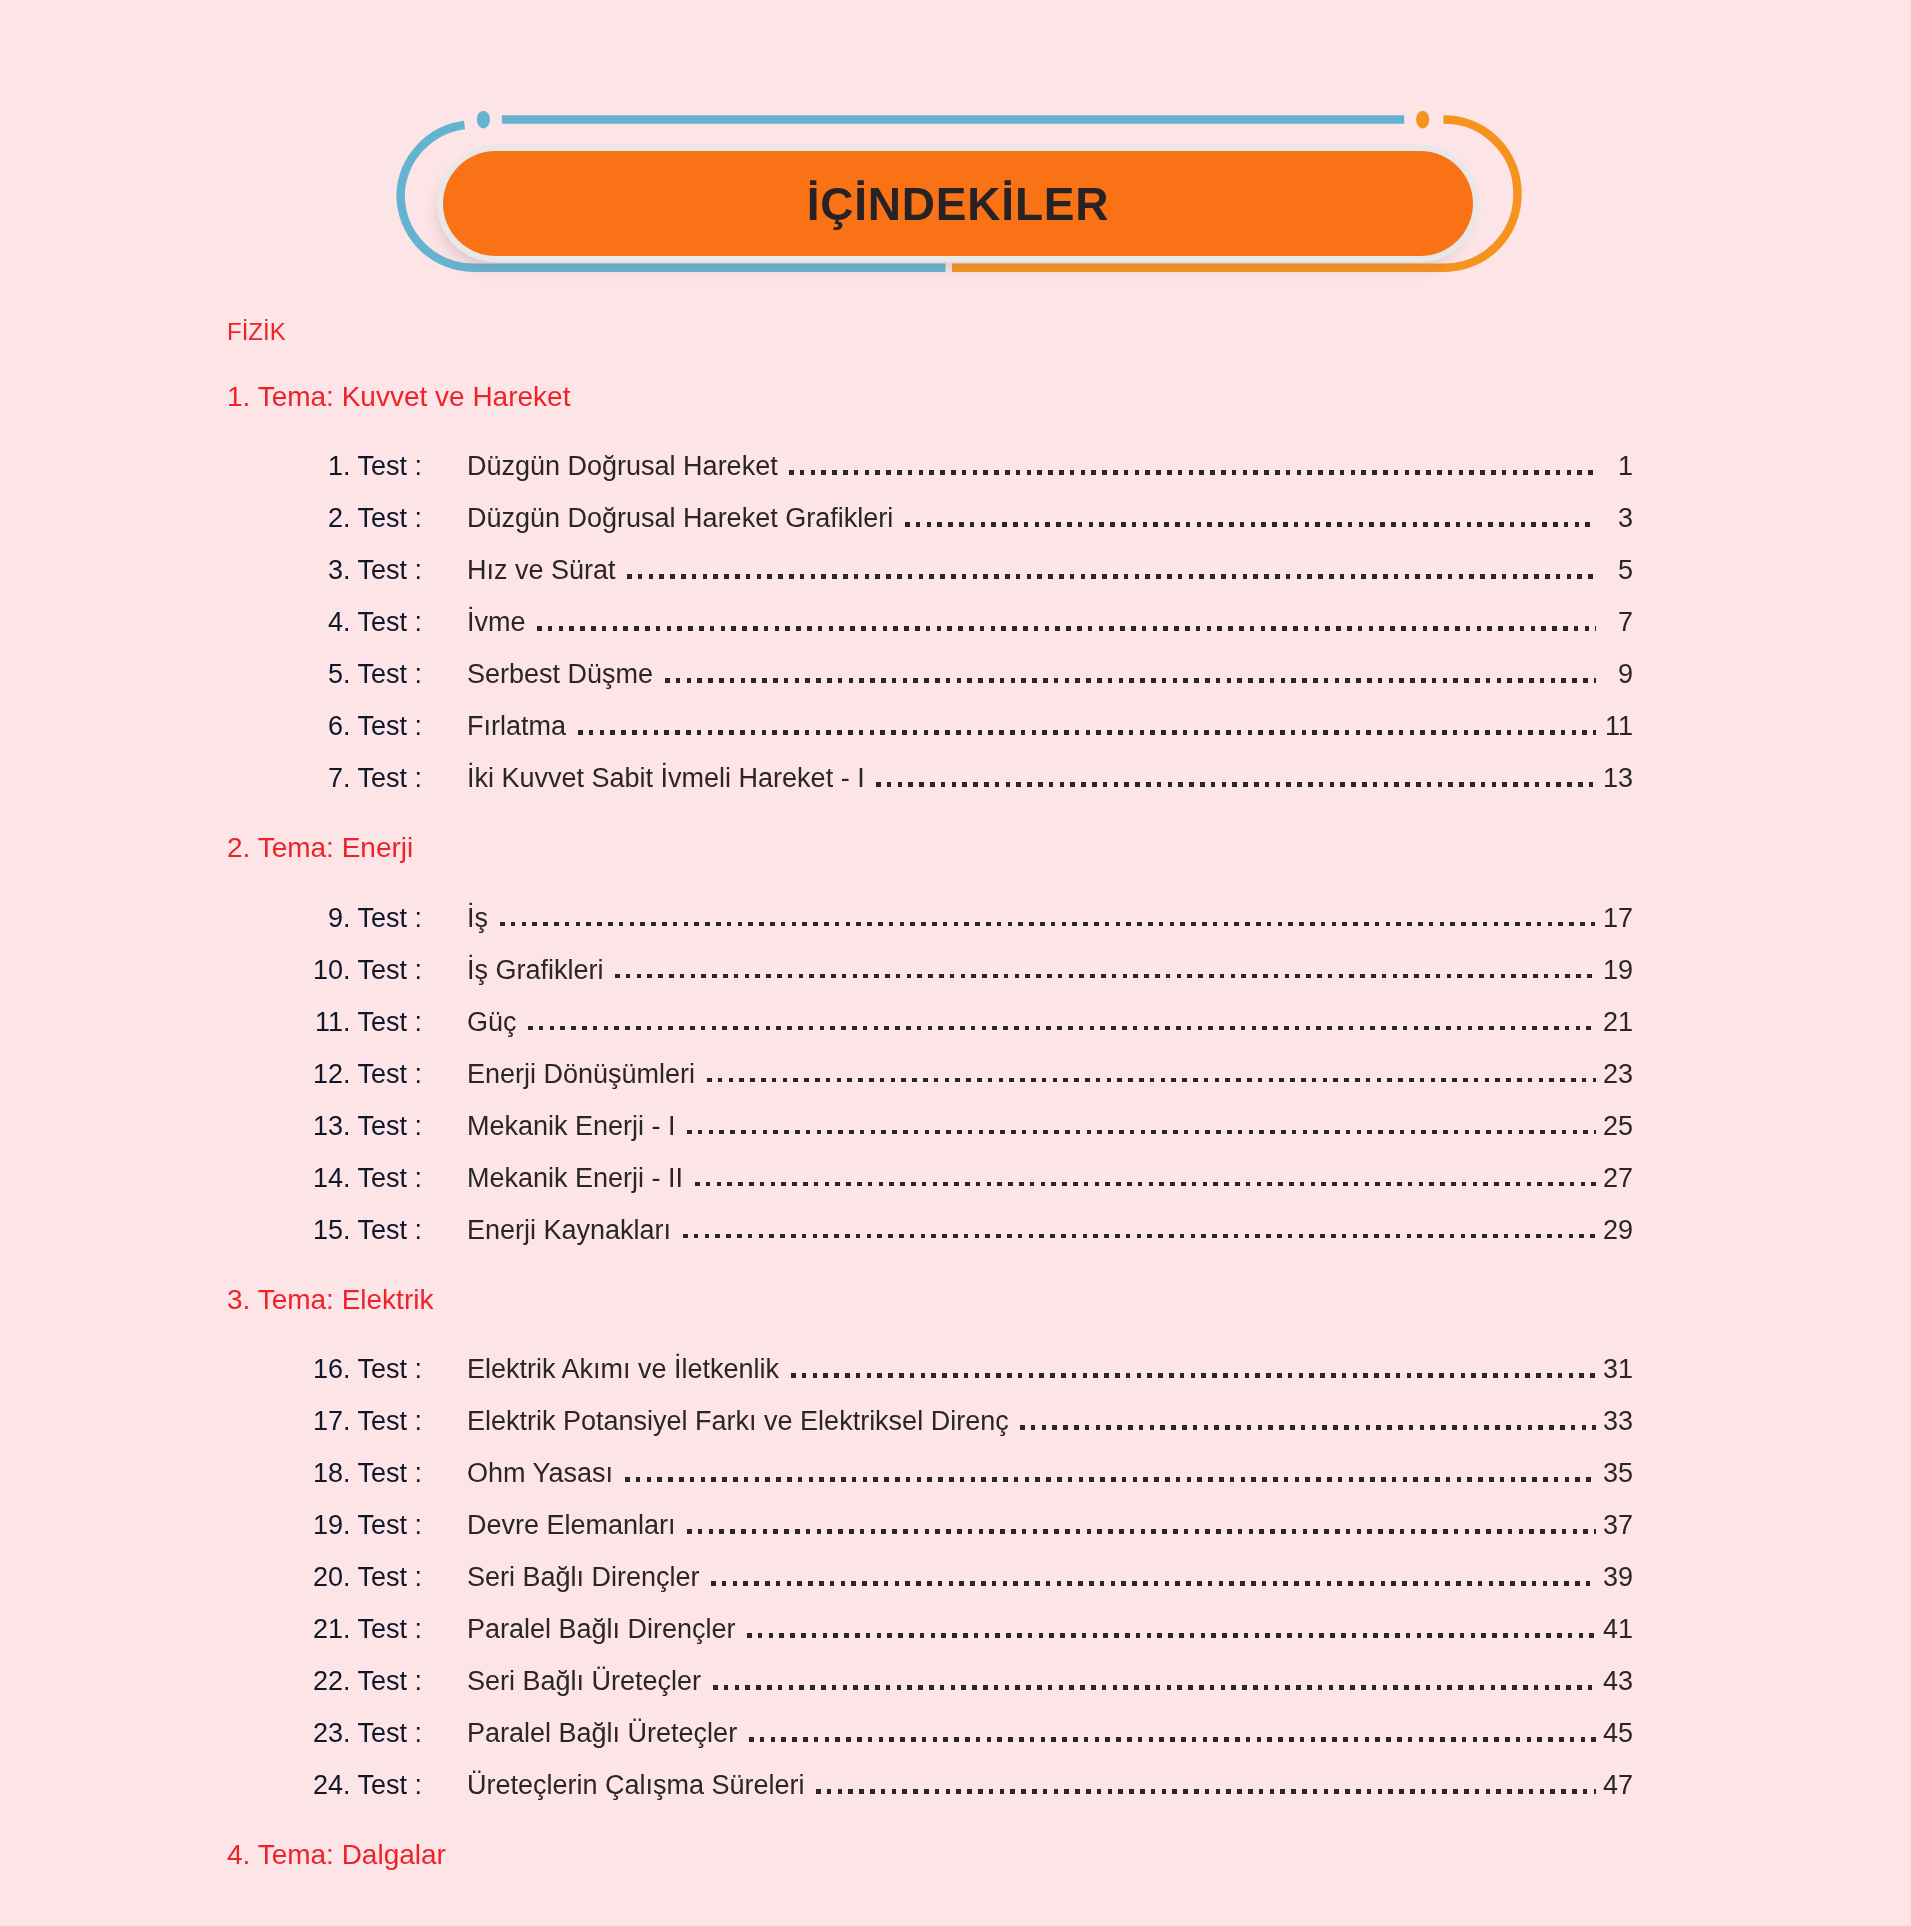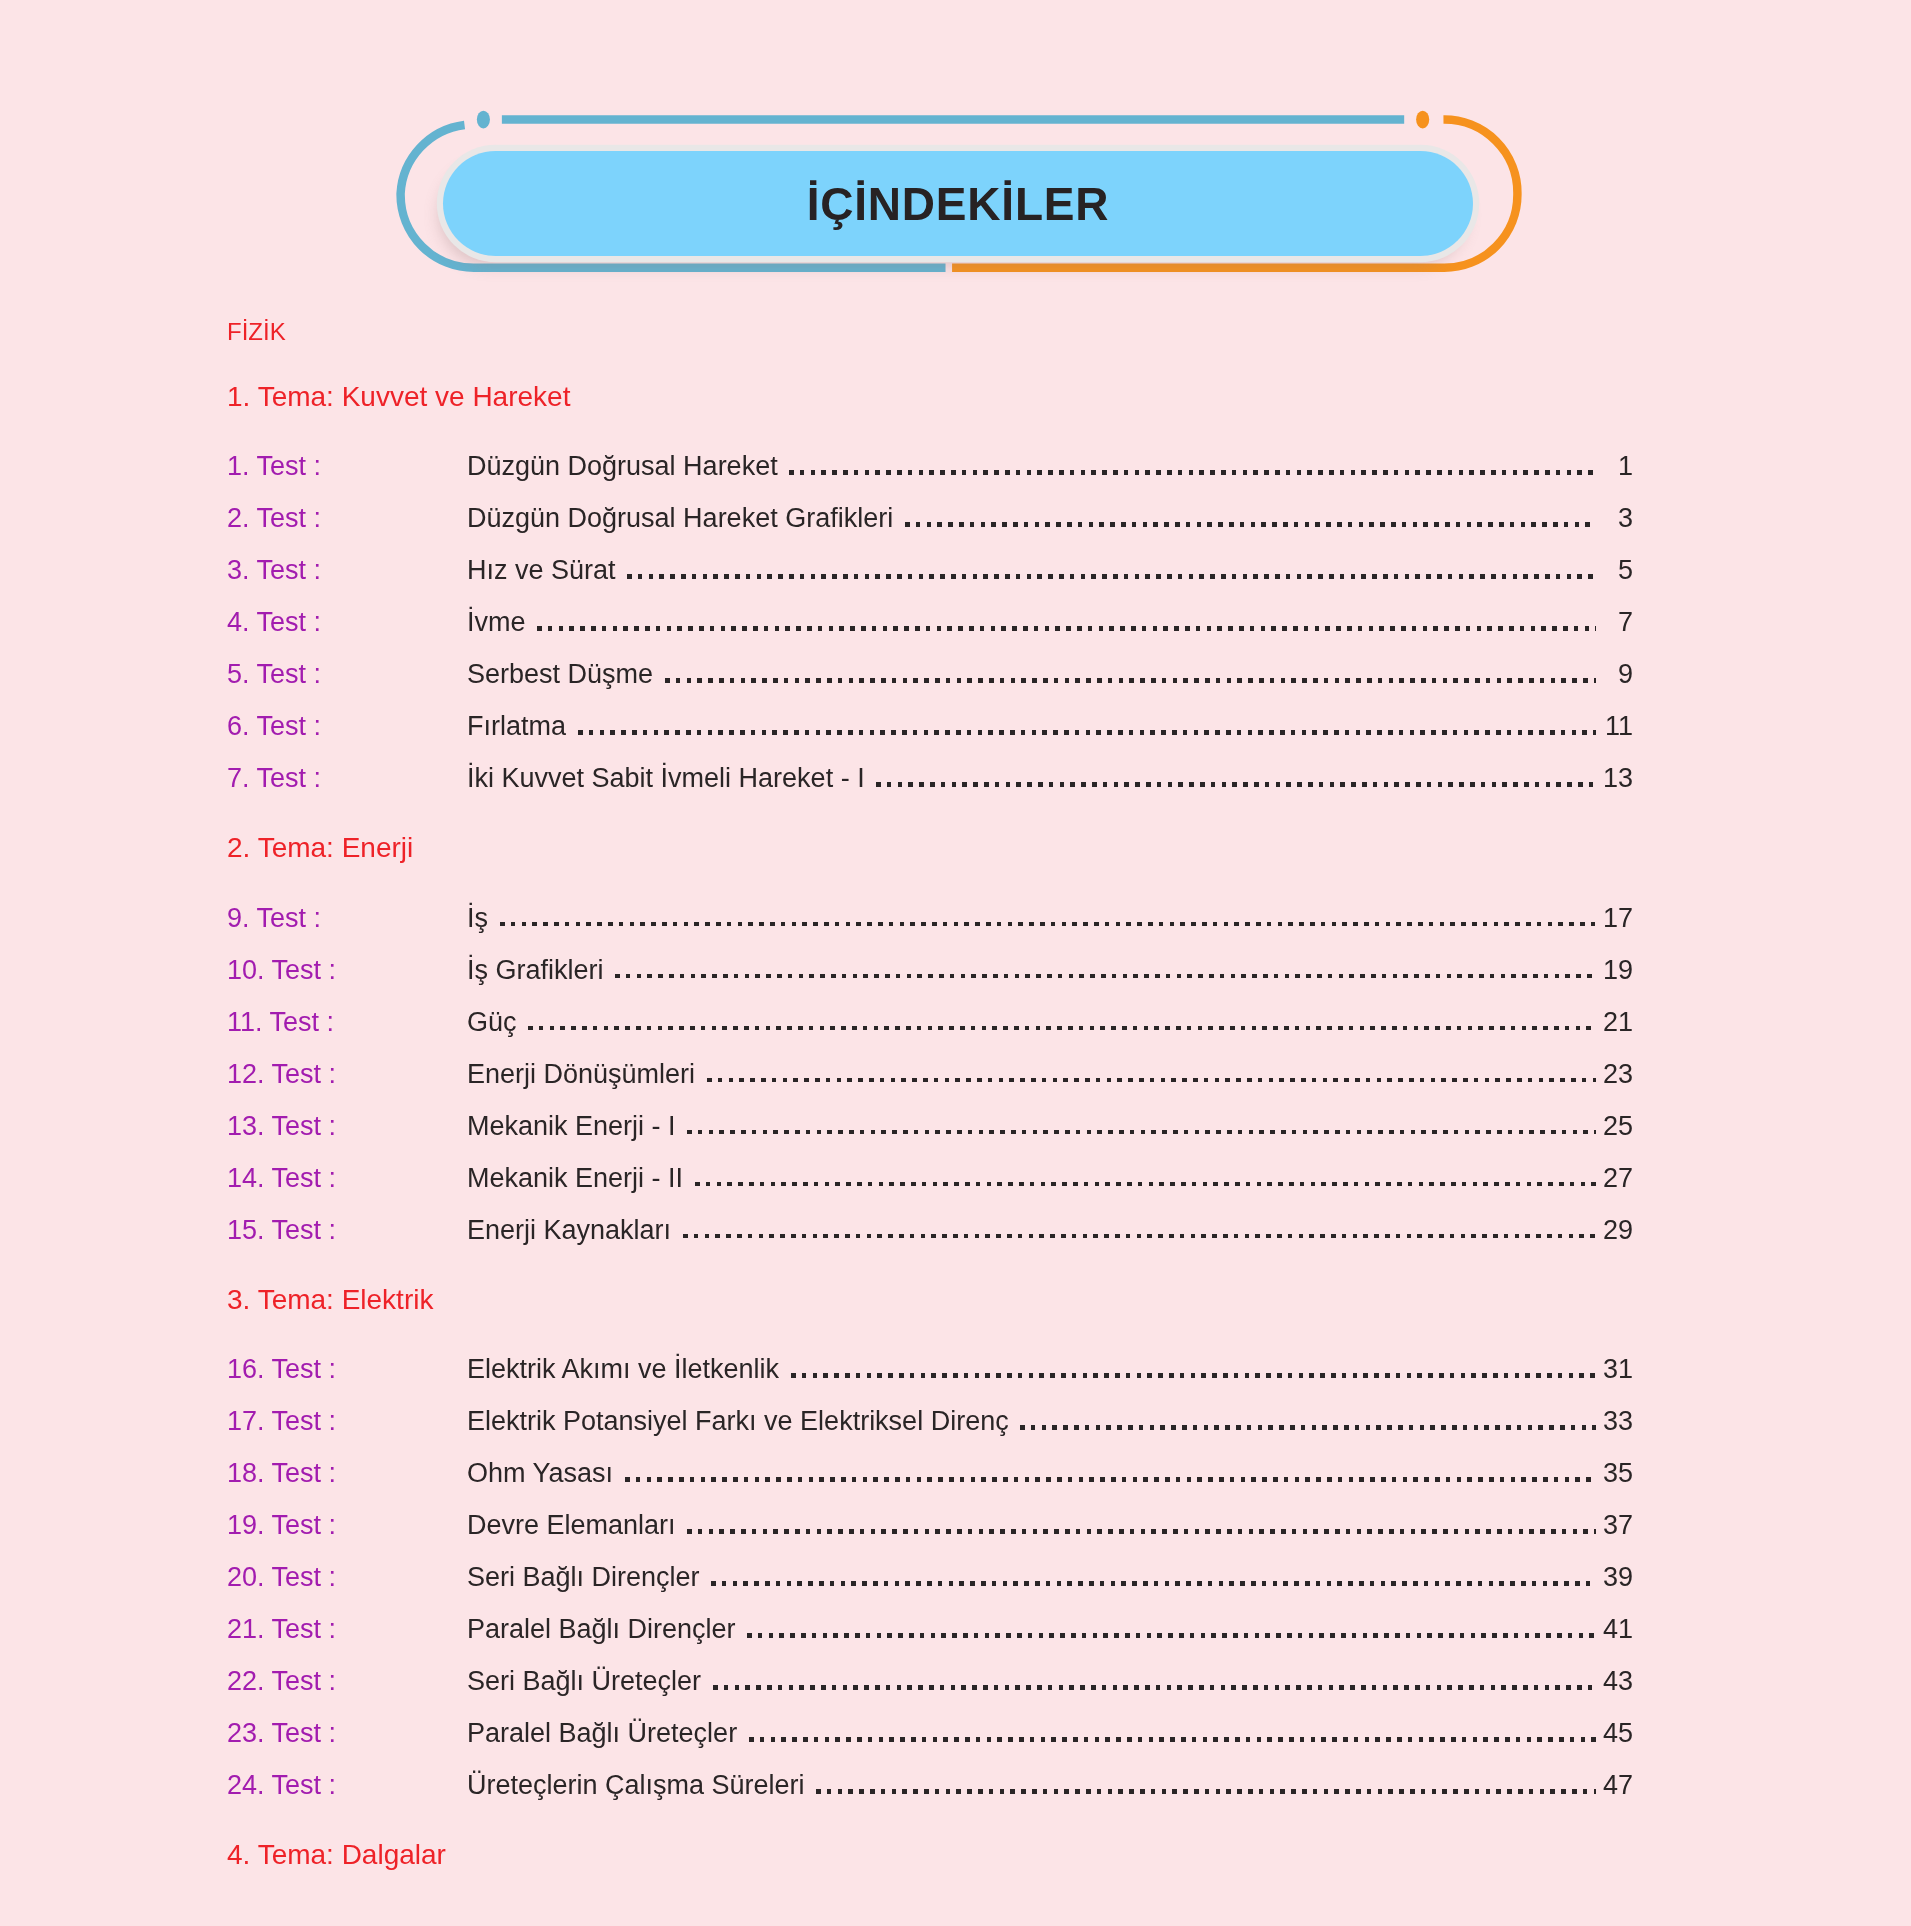--- a/index.html
+++ b/index.html
@@ -9,21 +9,21 @@
     font-family: "Liberation Sans", sans-serif;
     overflow: hidden;
   }
 
   
   .header { position: relative; width: 100%; height: 285px; }
   .deco-svg { position: absolute; left: 385px; top: 108px; width: 1148px; height: 181px; }
   .title-pill {
     position: absolute; left: 443px; top: 151px;
     width: 1030px; height: 105px;
-    background: #7dd3fc;
+    background: #f97316;
     border-radius: 54px;
     box-shadow: 0 0 0 6.2px #e9e7e7, -5.4px 11.6px 14.6px -1.5px rgba(150,115,115,0.30);
     display: flex; align-items: center; justify-content: center;
   }
   .title-pill h1 {
     font-size: 46px; font-weight: bold; color: #272223;
     letter-spacing: 0.8px;
   }
 
   
@@ -39,22 +39,22 @@
     line-height: 1;
   }
   .tema-section:first-of-type .tema-title { margin-top: 37px; }
 
   .row {
     display: flex; align-items: flex-end;
     height: 52px;
   }
   .row span { line-height: 1; font-size: 27px; white-space: nowrap; }
   .t-label {
-    width: 195px; text-align: left;
-    color: #a21caf;
+    width: 195px; text-align: right;
+    color: #0f172a;
     flex: 0 0 auto;
   }
   .t-title {
     margin-left: 45px;
     color: #2a2526;
     flex: 0 0 auto;
   }
   .dots {
     flex: 1 1 auto;
     height: 4.6px;

